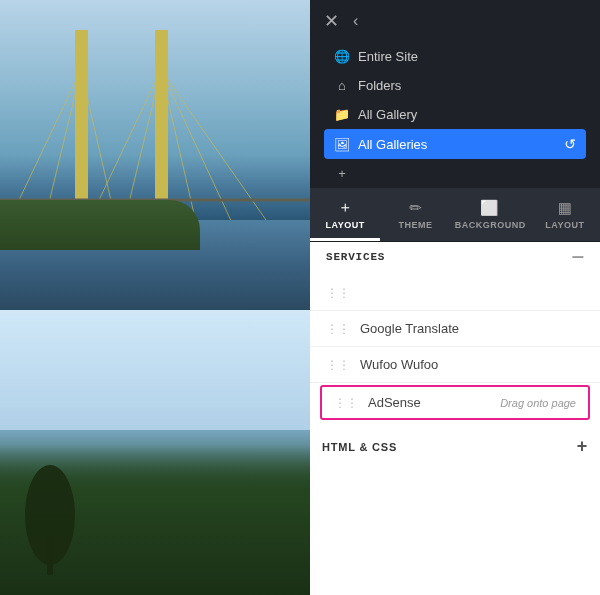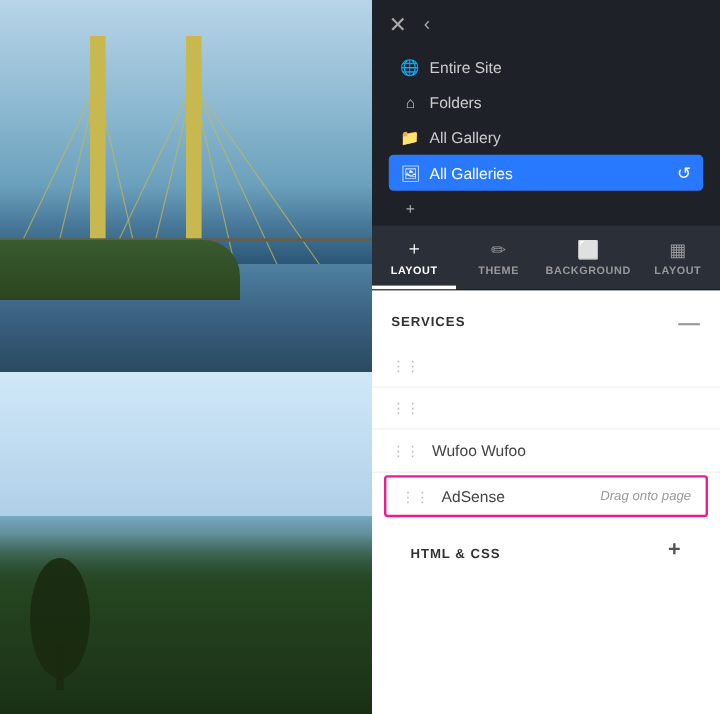--- a/index.html
+++ b/index.html
@@ -206,26 +206,27 @@
     .content-area {
       flex: 1;
       background: #fff;
       overflow-y: auto;
     }
 
     .section-header {
       display: flex;
       align-items: center;
       justify-content: space-between;
-      padding: 18px 16px 10px;
+      padding: 6px 16px 10px;
       color: #333;
       font-size: 11px;
       font-weight: 700;
       letter-spacing: 0.8px;
       text-transform: uppercase;
+      font-family: Liberation Mono, monospace;
     }
 
     .section-header .section-minus {
       color: #999;
       font-size: 18px;
       line-height: 1;
       cursor: pointer;
     }
 
     .service-item {
@@ -253,23 +254,23 @@
 
     .service-item .drag-onto {
       margin-left: auto;
       color: #999;
       font-size: 11px;
       font-style: italic;
     }
 
     .section-header-2 {
       display: flex;
-      align-items: flex-end;
+      align-items: center;
       justify-content: space-between;
-      padding: 14px 32px 10px;
+      padding: 14px 12px 10px;
       color: #333;
       font-size: 11px;
       font-weight: 700;
       letter-spacing: 0.8px;
       text-transform: uppercase;
     }
 
     .section-header-2 .section-plus {
       color: #555;
       font-size: 18px;
@@ -366,20 +367,21 @@
     <div class="section-header">
       <span>SERVICES</span>
       <span class="section-minus">—</span>
     </div>
 
     <div class="service-item">
       <span class="drag-icon">⋮⋮</span>
     </div>
     <div class="service-item">
       <span class="drag-icon">⋮⋮</span>
+      <span>Google Translate</span>
     </div>
     <div class="service-item">
       <span class="drag-icon">⋮⋮</span>
       <span>Wufoo Wufoo</span>
     </div>
     <div class="service-item highlighted">
       <span class="drag-icon">⋮⋮</span>
       <span>AdSense</span>
       <span class="drag-onto">Drag onto page</span>
     </div>

